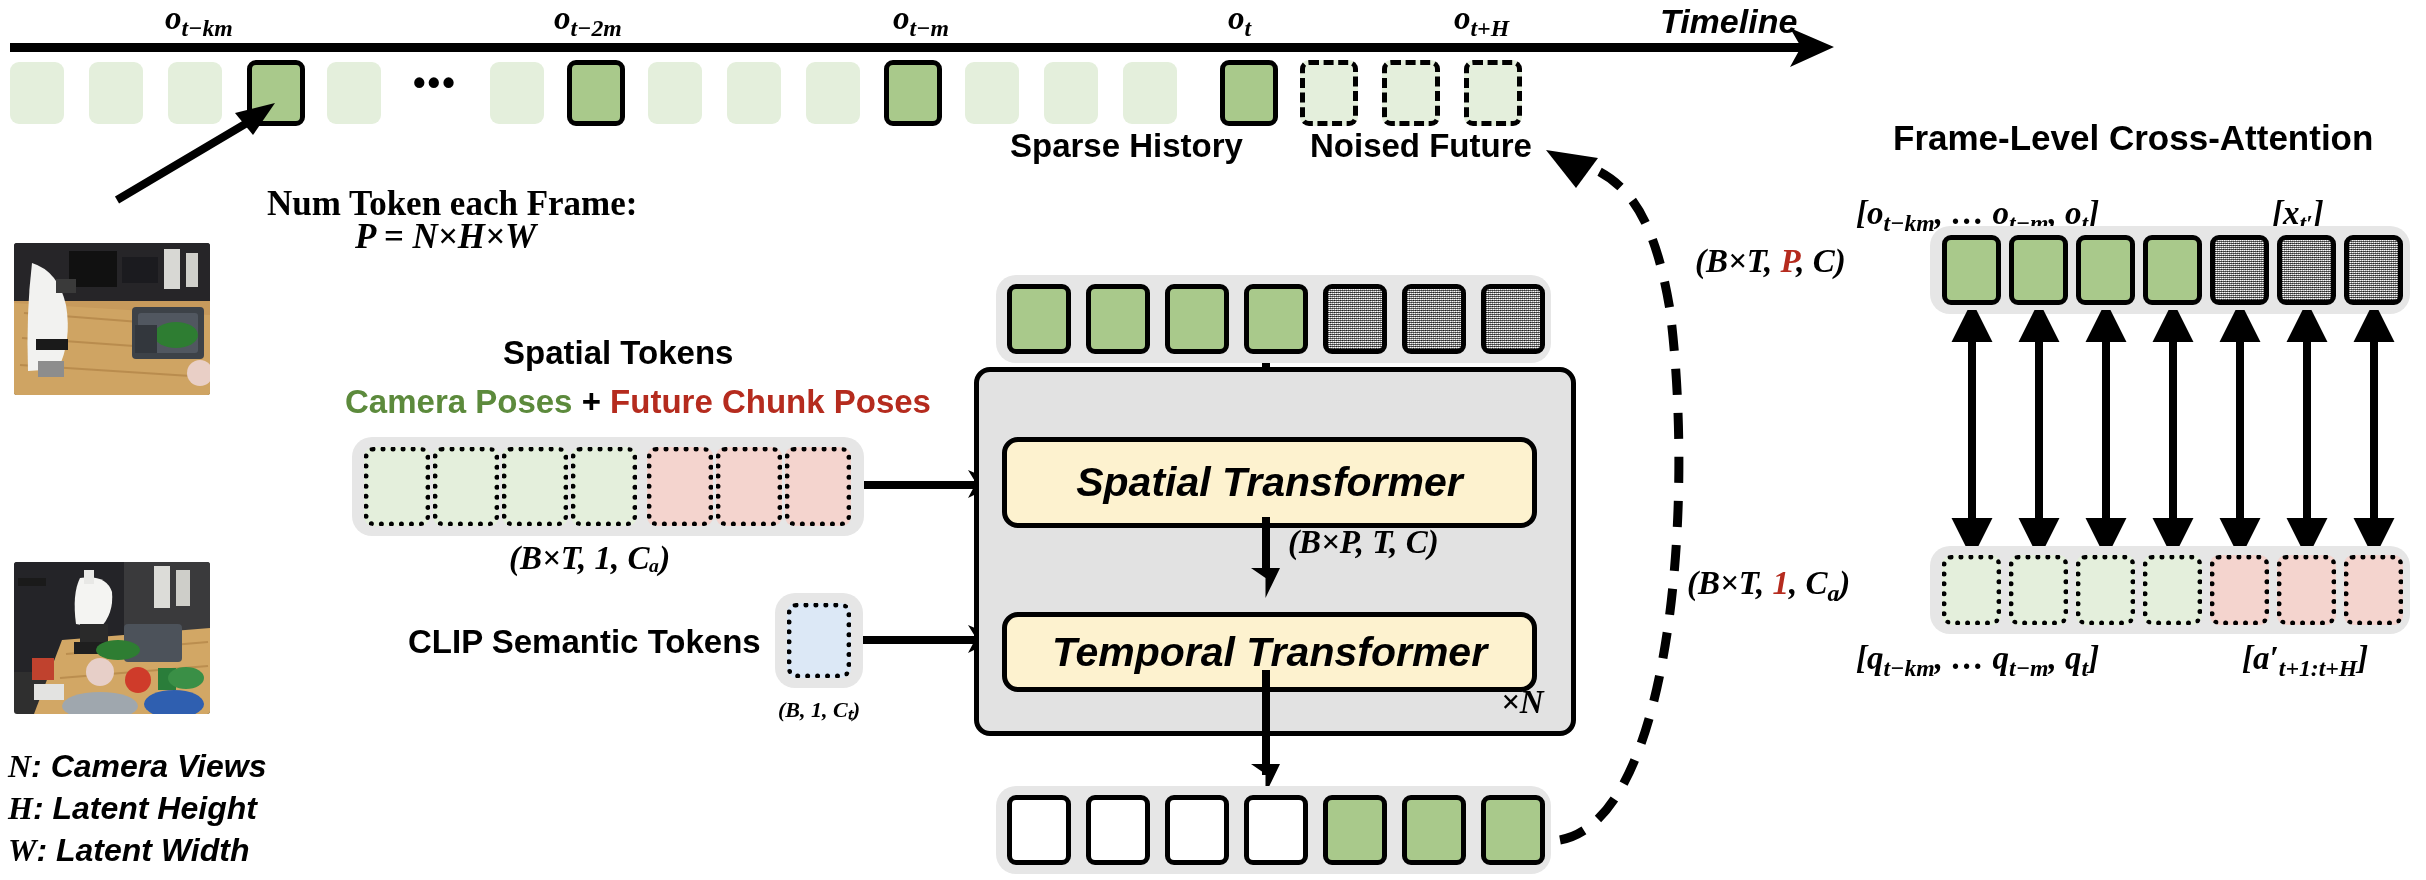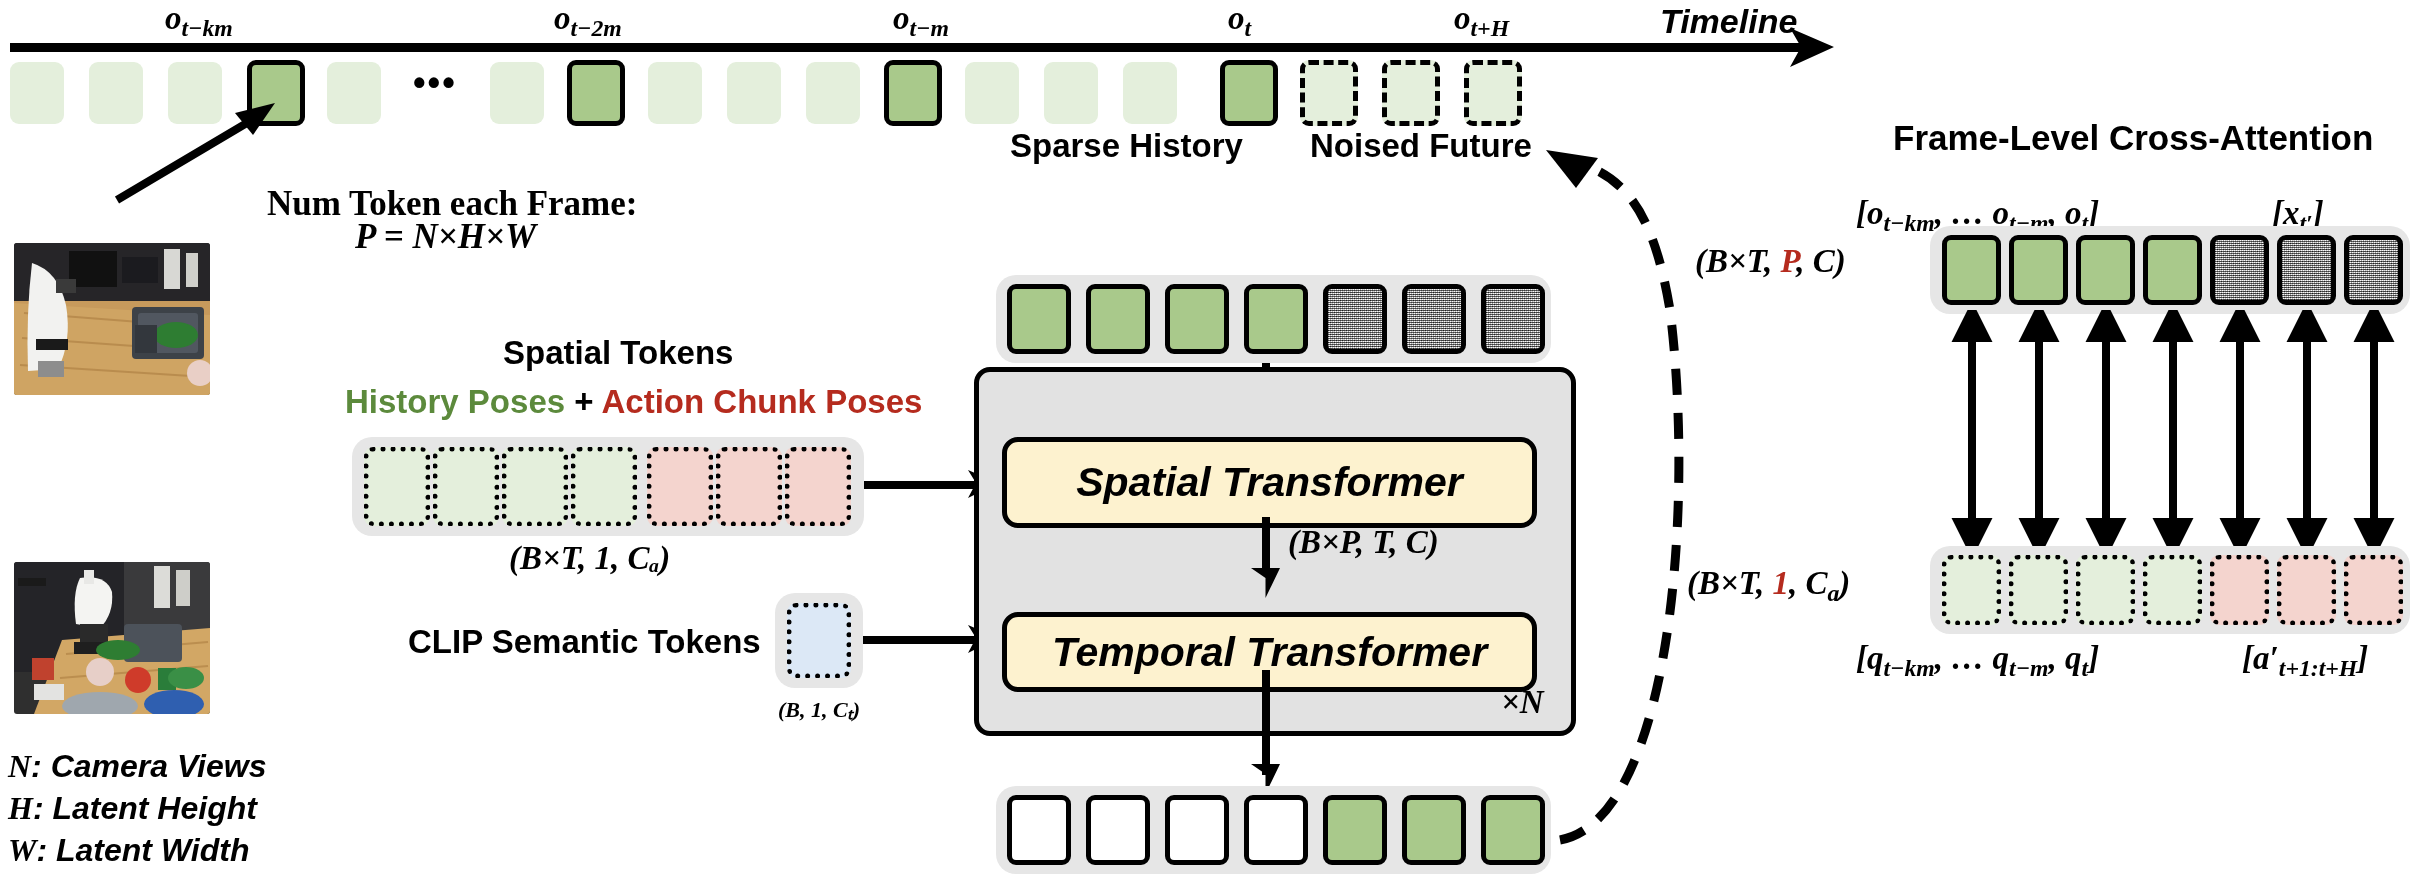--- a/index.html
+++ b/index.html
@@ -161,21 +161,21 @@
 </div>
 <div class="abs" style="left:8px;top:790px;">
   <span class="mathlbl" style="font-size:32px;">H</span><span class="sans-b ital" style="font-size:32px;">: Latent Height</span>
 </div>
 <div class="abs" style="left:8px;top:832px;">
   <span class="mathlbl" style="font-size:32px;">W</span><span class="sans-b ital" style="font-size:32px;">: Latent Width</span>
 </div>
 
 <div class="abs sans-b" style="left:503px;top:334px;font-size:33px;">Spatial Tokens</div>
 <div class="abs sans-b" style="left:345px;top:383px;font-size:33px;">
-  <span class="greentxt">History Poses</span><span> + </span><span class="redtxt">Action Chunk Poses</span>
+  <span class="greentxt">Camera Poses</span><span> + </span><span class="redtxt">Future Chunk Poses</span>
 </div>
 
 <div class="abs tray" style="left:352px;top:437px;width:512px;height:99px;"></div>
 <div class="abs chip pale dotted" style="left:364px;top:447px;width:66px;height:79px;"></div>
 <div class="abs chip pale dotted" style="left:433px;top:447px;width:66px;height:79px;"></div>
 <div class="abs chip pale dotted" style="left:502px;top:447px;width:66px;height:79px;"></div>
 <div class="abs chip pale dotted" style="left:571px;top:447px;width:66px;height:79px;"></div>
 <div class="abs chip pink dotted" style="left:647px;top:447px;width:66px;height:79px;"></div>
 <div class="abs chip pink dotted" style="left:716px;top:447px;width:66px;height:79px;"></div>
 <div class="abs chip pink dotted" style="left:785px;top:447px;width:66px;height:79px;"></div>

